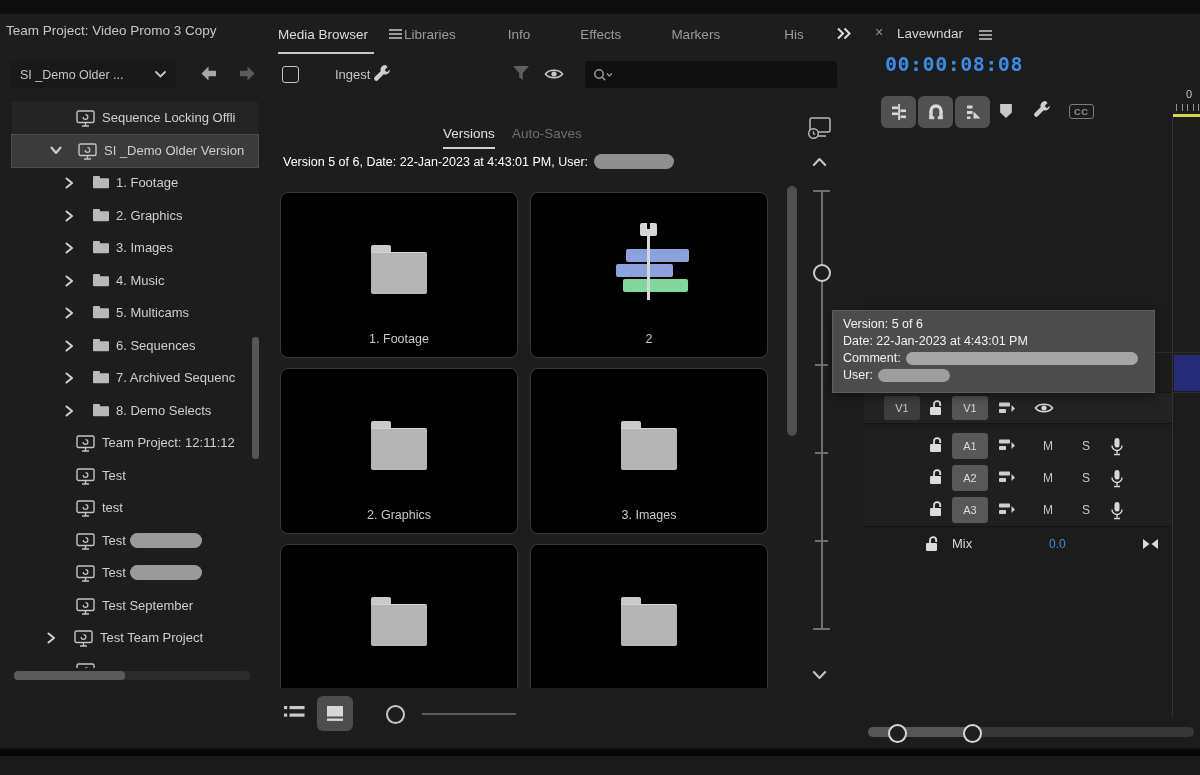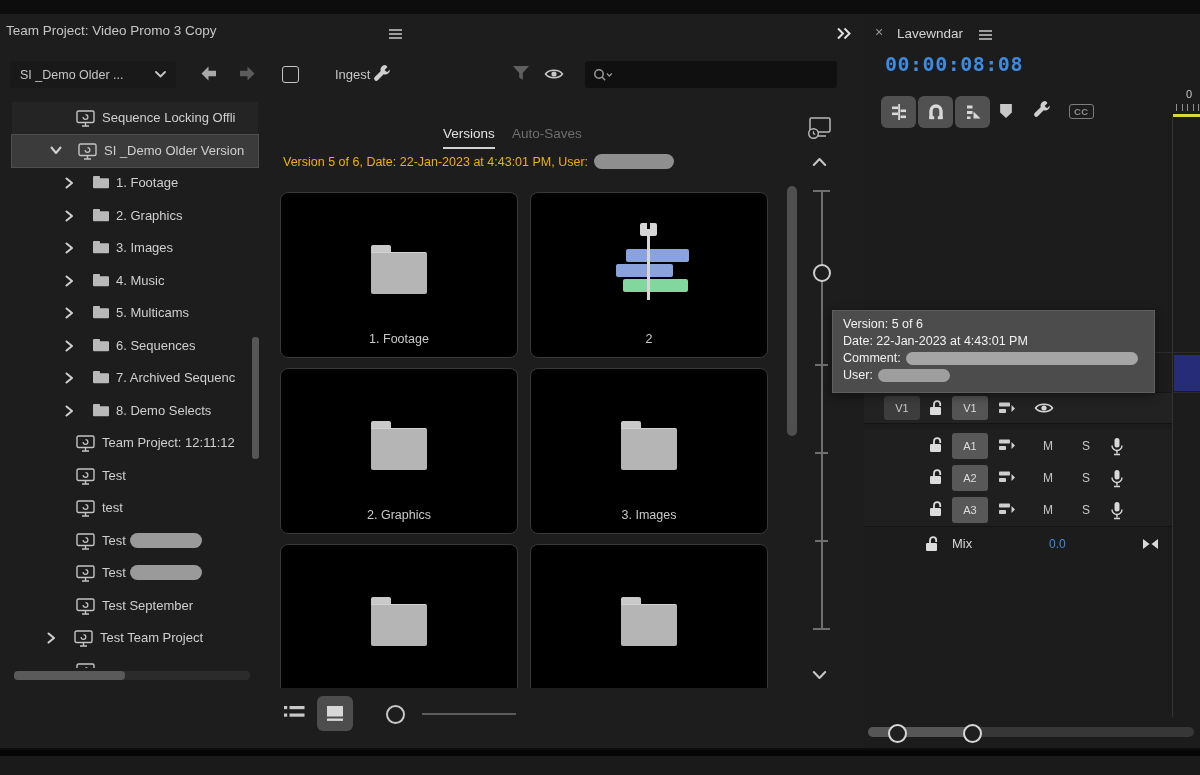--- a/index.html
+++ b/index.html
@@ -42,21 +42,21 @@
   .tree-label{position:absolute;top:8px;font-size:13px;color:#cfcfcf;white-space:nowrap;}
   .pill{position:absolute;top:8px;width:72px;height:15px;background:var(--redact-gray);border-radius:8px;}
   .tree-vscroll{position:absolute;left:252px;top:323px;width:7px;height:122px;background:#565656;border-radius:3px;}
   .tree-hscroll-track{position:absolute;left:14px;top:657px;width:236px;height:9px;background:#2b2b2b;border-radius:4px;}
   .tree-hscroll-thumb{position:absolute;left:14px;top:657px;width:111px;height:9px;background:#5a5a5a;border-radius:4px;}
 
   
   .tab-versions{position:absolute;left:443px;top:112px;font-size:13.5px;color:#e2e2e2;padding-bottom:6px;border-bottom:2px solid #d2d2d2;}
   .tab-autosaves{position:absolute;left:512px;top:112px;font-size:13.5px;color:#6e6e6e;}
   .restore-icon{position:absolute;left:806px;top:102px;}
-  .info-row{position:absolute;left:283px;top:140px;display:flex;align-items:center;font-size:12.5px;color:#eab308;white-space:nowrap;}
+  .info-row{position:absolute;left:283px;top:140px;display:flex;align-items:center;font-size:12.5px;color:#ffffff;white-space:nowrap;}
   .info-pill{width:80px;height:15px;background:#8f8f8f;border-radius:8px;margin-left:6px;}
   .collapse-chevron{position:absolute;left:812px;top:143px;}
   .expand-chevron{position:absolute;left:812px;top:656px;}
 
   
   #grid{position:absolute;left:280px;top:172px;width:500px;height:502px;overflow:hidden;}
   .card{position:absolute;width:238px;height:166px;background:#000;border:1px solid #383838;border-radius:8px;box-sizing:border-box;}
   .card-label{position:absolute;bottom:11px;left:0;width:100%;text-align:center;font-size:12.5px;color:#c9c9c9;}
   .card-folder{position:absolute;left:50%;top:52px;transform:translateX(-50%);width:56px;height:50px;}
   .cf-tab{position:absolute;left:0;top:0;width:20px;height:9px;background:#c9c9c9;border-radius:2px 2px 0 0;}
@@ -136,20 +136,40 @@
   .strip-gray{position:absolute;left:0;top:756px;width:1200px;height:19px;background:#1a1a1a;}
 </style>
 </head>
 <body>
 
 <div id="root" style="--accent-blue: #3f8ae0; --ruler-yellow: #d9d93a; --clip-navy: #272c78; --seq-bar-blue: #8aa3dc; --seq-bar-green: #82d79f; --redact-gray: #9a9a9a; --tooltip-bg: #4c4c4c;">
 
   <section id="left-panel">
     <div class="pp-title">Team Project: Video Promo 3 Copy</div>
 
+    <div id="tab-row">
+        <div class="tab active" style="margin-left:10px">
+          <span>Media Browser</span>
+        </div>
+        <div class="tab " style="margin-left:30px">
+          <span>Libraries</span>
+        </div>
+        <div class="tab " style="margin-left:52px">
+          <span>Info</span>
+        </div>
+        <div class="tab " style="margin-left:50px">
+          <span>Effects</span>
+        </div>
+        <div class="tab " style="margin-left:50px">
+          <span>Markers</span>
+        </div>
+        <div class="tab " style="margin-left:64px">
+          <span>His</span>
+        </div>
+      </div>
     <span class="icn panel-menu">
       <svg width="15" height="12" viewBox="0 0 15 12">
           <path d="M1 2 h13 M1 6 h13 M1 10 h13" stroke="#c8c8c8" stroke-width="1.6"></path>
         </svg>
     </span>
     <span class="icn more-tabs">
       <svg width="16" height="13" viewBox="0 0 16 13">
           <path d="M2 1.5 L7 6.5 L2 11.5 M8.5 1.5 L13.5 6.5 L8.5 11.5" fill="none" stroke="#e0e0e0" stroke-width="2"></path>
         </svg>
     </span>

